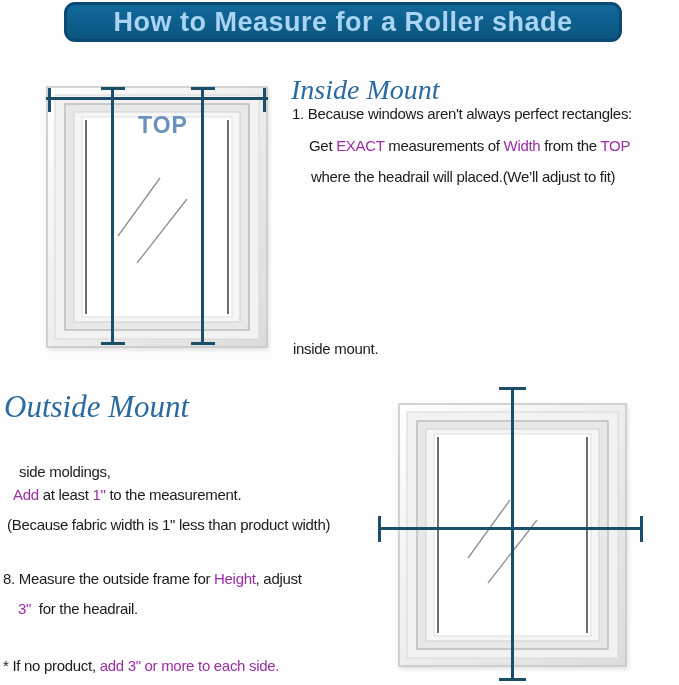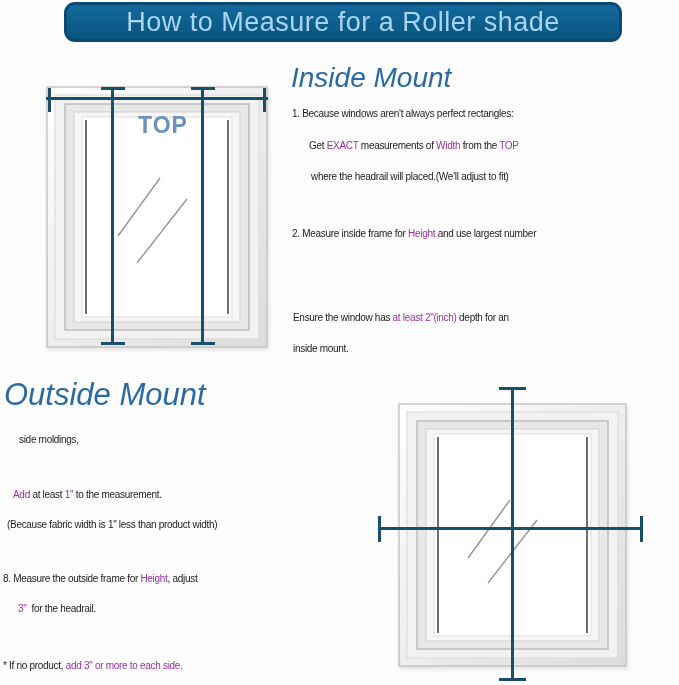--- a/index.html
+++ b/index.html
@@ -2,25 +2,25 @@
 <html style="--banner-bg: #0E6191; --banner-border: #0A4A72; --banner-text: #A9D4F4; --heading-blue: #2A6AA0; --accent-purple: #9B2FA5; --measure-line: #1B4E68; --top-label: #6A92BD;"><head>
 <meta charset="utf-8">
 <style>
   html,body{margin:0;padding:0;background:#ffffff;}
   .page{position:relative;width:679px;height:685px;background:#fdfdfd;overflow:hidden;
         font-family:"Liberation Sans",sans-serif;}
   .banner{position:absolute;left:64px;top:2px;width:552px;height:34px;
           background:linear-gradient(180deg,#11689B,#0B567F);
           border:3px solid #0A4A72;border-radius:11px;
           display:flex;align-items:center;justify-content:center;
-          color:var(--banner-text,#A9D4F4);font-weight:normal;font-size:27px;letter-spacing:.5px;}
-  .t{position:absolute;font-size:10px;letter-spacing:-0.3px;color:#1c1c1c;white-space:pre;line-height:20px;}
+          color:var(--banner-text,#A9D4F4);font-weight:bold;font-size:27px;letter-spacing:.5px;}
+  .t{position:absolute;font-size:15px;letter-spacing:-0.3px;color:#1c1c1c;white-space:pre;line-height:20px;}
   .p{color:var(--accent-purple,#9B2FA5);}
-  .h-head{position:absolute;font-family:Liberation Sans, sans-serif;
-          font-style:italic;color:var(--heading-blue,#2A6AA0);white-space:pre;}
+  .h-head{position:absolute;font-family:Liberation Serif, serif;
+          font-style:italic;color:var(--heading-blue,#2A6AA0);white-space:pre;margin-top:12px;}
   .h-inside{left:291px;top:62px;font-size:28px;}
   .h-outside{left:4px;top:377px;font-size:31px;}
   .window{position:absolute;}
   .window svg{position:absolute;left:0;top:0;width:100%;height:100%;
               filter:drop-shadow(1px 2px 2px rgba(0,0,0,0.12));}
   .ml{position:absolute;background:var(--measure-line,#1B4E68);}
   .toplabel{position:absolute;font-weight:bold;font-size:23px;letter-spacing:1px;
             color:var(--top-label,#6A92BD);white-space:pre;}
   .win1{left:46px;top:86px;width:222px;height:262px;}
   .win2{left:398px;top:403px;width:229px;height:264px;}
@@ -65,31 +65,29 @@
   </div>
 
   <div class="h-head h-inside">Inside Mount</div>
 
   <div class="t" style="left:292px;top:104px"><span>1. Because windows aren't always perfect rectangles:</span></div>
 
   <div class="t" style="left:309px;top:136px"><span>Get </span><span class="p">EXACT</span><span> measurements of </span><span class="p">Width</span><span> from the </span><span class="p">TOP</span></div>
 
   <div class="t" style="left:311px;top:167px"><span>where the headrail will placed.(We’ll adjust to fit)</span></div>
 
-  <div class="t" style="left:292px;top:224px"><span>2. Measure inside frame for </span><span class="p">Height</span><span> and use largest number</span></div>
 
 
-  <div class="t" style="left:293px;top:308px"><span>Ensure the window has </span><span class="p">at least 2"(inch)</span><span> depth for an</span></div>
 
   <div class="t" style="left:293px;top:339px"><span>inside mount.</span></div>
 
   <div class="h-head h-outside">Outside Mount</div>
 
 
-  <div class="t" style="left:19px;top:430px"><span>side moldings,</span></div>
+  <div class="t" style="left:19px;top:462px"><span>side moldings,</span></div>
 
   <div class="t" style="left:13px;top:485px"><span class="p">Add</span><span> at least </span><span class="p">1"</span><span> to the measurement.</span></div>
 
   <div class="t" style="left:7px;top:515px"><span>(Because fabric width is 1" less than product width)</span></div>
 
   <div class="t" style="left:3px;top:569px"><span>8. Measure the outside frame for </span><span class="p">Height</span><span>, adjust</span></div>
 
   <div class="t" style="left:18px;top:599px"><span class="p">3"</span><span>  for the headrail.</span></div>
 
   <div class="t" style="left:3px;top:656px"><span>* If no product, </span><span class="p">add 3" or more to each side.</span></div>

